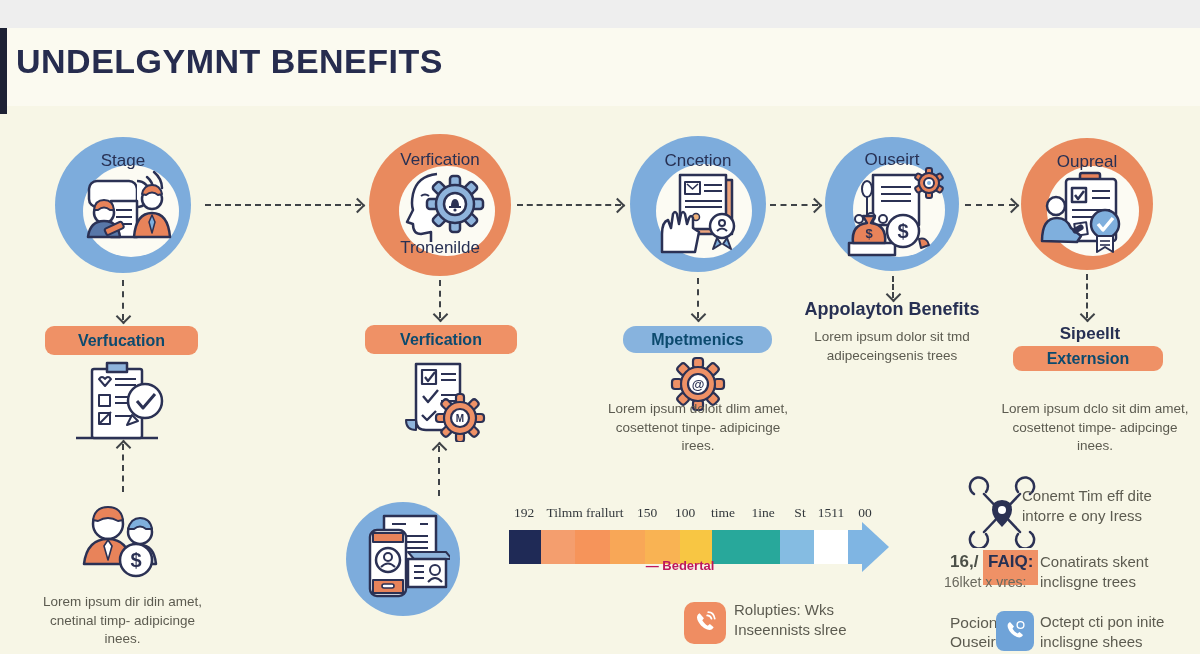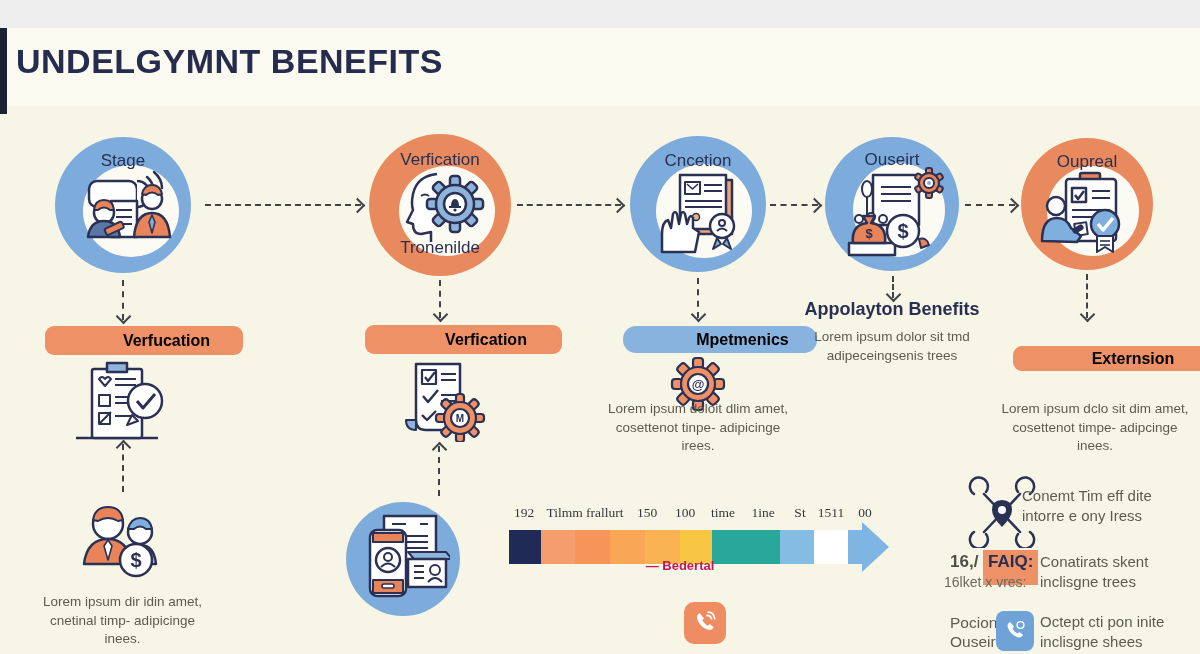--- a/index.html
+++ b/index.html
@@ -15,21 +15,21 @@
   .blob{position:absolute;background:#fcfbf3;border-radius:50%;}
   .clabel{position:absolute;width:100%;text-align:center;font-weight:400;color:#273053;font-size:17px;}
   .icon-wrap{position:absolute;}
   
   .dashh{position:absolute;height:0;border-top:2px dashed #3f4347;}
   .dashh::after{content:"";position:absolute;right:-2px;top:-6px;width:9px;height:9px;border-top:2px solid #3f4347;border-right:2px solid #3f4347;transform:rotate(45deg);}
   .dashv{position:absolute;width:0;border-left:2px dashed #3f4347;}
   .dashv.down::after{content:"";position:absolute;bottom:-2px;left:-6px;width:9px;height:9px;border-right:2px solid #3f4347;border-bottom:2px solid #3f4347;transform:rotate(45deg);}
   .dashv.up::before{content:"";position:absolute;top:-2px;left:-6px;width:9px;height:9px;border-left:2px solid #3f4347;border-top:2px solid #3f4347;transform:rotate(45deg);}
   
-  .pill{position:absolute;display:flex;align-items:center;justify-content:center;border-radius:9px;font-weight:800;color:#000000;font-size:16px;padding-left:45px;}
+  .pill{position:absolute;display:flex;align-items:center;justify-content:center;border-radius:9px;font-weight:800;color:#0c4a6e;font-size:16px;}
   .pill.orange{background:#ef9166;}
   .pill.blue{background:#87b3de;border-radius:13px;}
   
   .txt{position:absolute;color:#5c5b50;font-size:13.5px;line-height:1.38;text-align:center;}
   .heading{position:absolute;text-align:center;font-weight:800;color:#273053;font-size:18px;}
   
   .scale-ticks{position:absolute;left:509px;top:477px;width:380px;height:18px;font-family:Liberation Serif, serif;}
   .scale-ticks span{position:absolute;transform:translateX(-50%);font-size:13.5px;color:#33383c;font-weight:500;white-space:nowrap;}
   .scale-bar{position:absolute;left:509px;top:502px;height:34px;display:flex;}
   .scale-bar .seg{height:100%;}
@@ -329,20 +329,21 @@
       </g>
     </svg>
   </div>
   <div class="txt" style="left:605px;top:372px;width:186px">Lorem ipsum doloit dlim amet, cosettenot tinpe- adipicinge irees.</div>
 
   <div class="dashv down" style="left:892px;top:248px;height:22px"></div>
   <div class="heading" style="left:782px;top:271px;width:220px">Appolayton Benefits</div>
   <div class="txt" style="left:792px;top:300px;width:200px">Lorem ipsum dolor sit tmd adipeceingsenis trees</div>
 
   <div class="dashv down" style="left:1086px;top:246px;height:44px"></div>
+  <div class="heading" style="left:1000px;top:296px;width:180px;font-size:17px">Sipeellt</div>
   <div class="pill orange" style="left:1013px;top:318px;width:150px;height:25px">Externsion</div>
   <div class="txt" style="left:1000px;top:372px;width:190px">Lorem ipsum dclo sit dim amet, cosettenot timpe- adipcinge inees.</div>
 
   <div class="scale-ticks">
       <span style="left: 15px;">192</span>
       <span style="left: 76px;">Tilmm frallurt</span>
       <span style="left: 138px;">150</span>
       <span style="left: 176px;">100</span>
       <span style="left: 214px;">time</span>
       <span style="left: 254px;">1ine</span>
@@ -363,20 +364,24 @@
       <div class="seg" style="width: 14px; background: rgb(127, 181, 227);"></div>
     </div>
   <div class="scale-head"></div>
   <div class="legend">— Bedertal</div>
 
   <div class="tile orange" style="left:684px;top:574px;width:42px;height:42px">
     <svg width="26" height="26" viewBox="0 0 24 24">
       <path d="M7 3 C5 4 4 6 5 9 C6.5 13 10 16.5 14 18 C17 19 19 18 20 16 L16.5 13 L14.5 14.5 C12.5 13.5 10.5 11.5 9.5 9.5 L11 7.5 Z" fill="#fff"></path>
       <path d="M14 5 q3 0 4 3 M15 2 q5 0 6 6" stroke="#fff" stroke-width="1.6" fill="none" stroke-linecap="round"></path>
     </svg>
+  </div>
+  <div class="note" style="left:734px;top:572px">
+    <div>Rolupties: Wks</div>
+    <div>Inseennists slree</div>
   </div>
 
   <div class="icon-wrap" style="left:962px;top:448px">
     <svg width="80" height="72" viewBox="0 0 80 72">
       <g stroke="#2b3154" stroke-width="2.5" fill="none" stroke-linecap="round">
         <line x1="22" y1="18" x2="58" y2="56"></line>
         <line x1="58" y1="18" x2="22" y2="56"></line>
         <path d="M24 16 a9 9 0 1 0 -12 2"></path>
         <path d="M56 16 a9 9 0 1 1 12 2"></path>
         <path d="M24 58 a9 9 0 1 1 -12 -2"></path>

